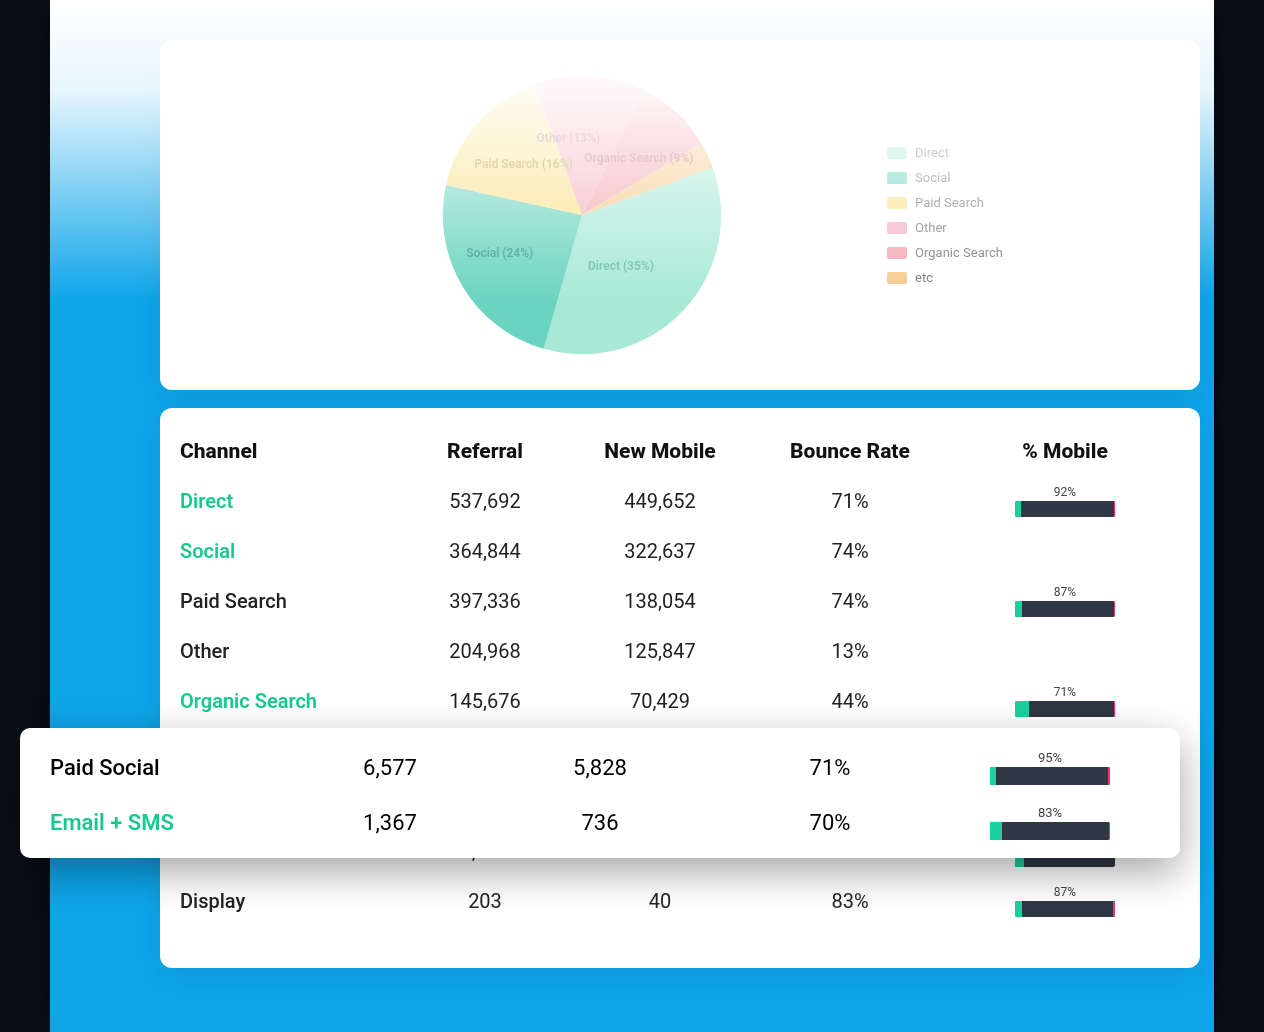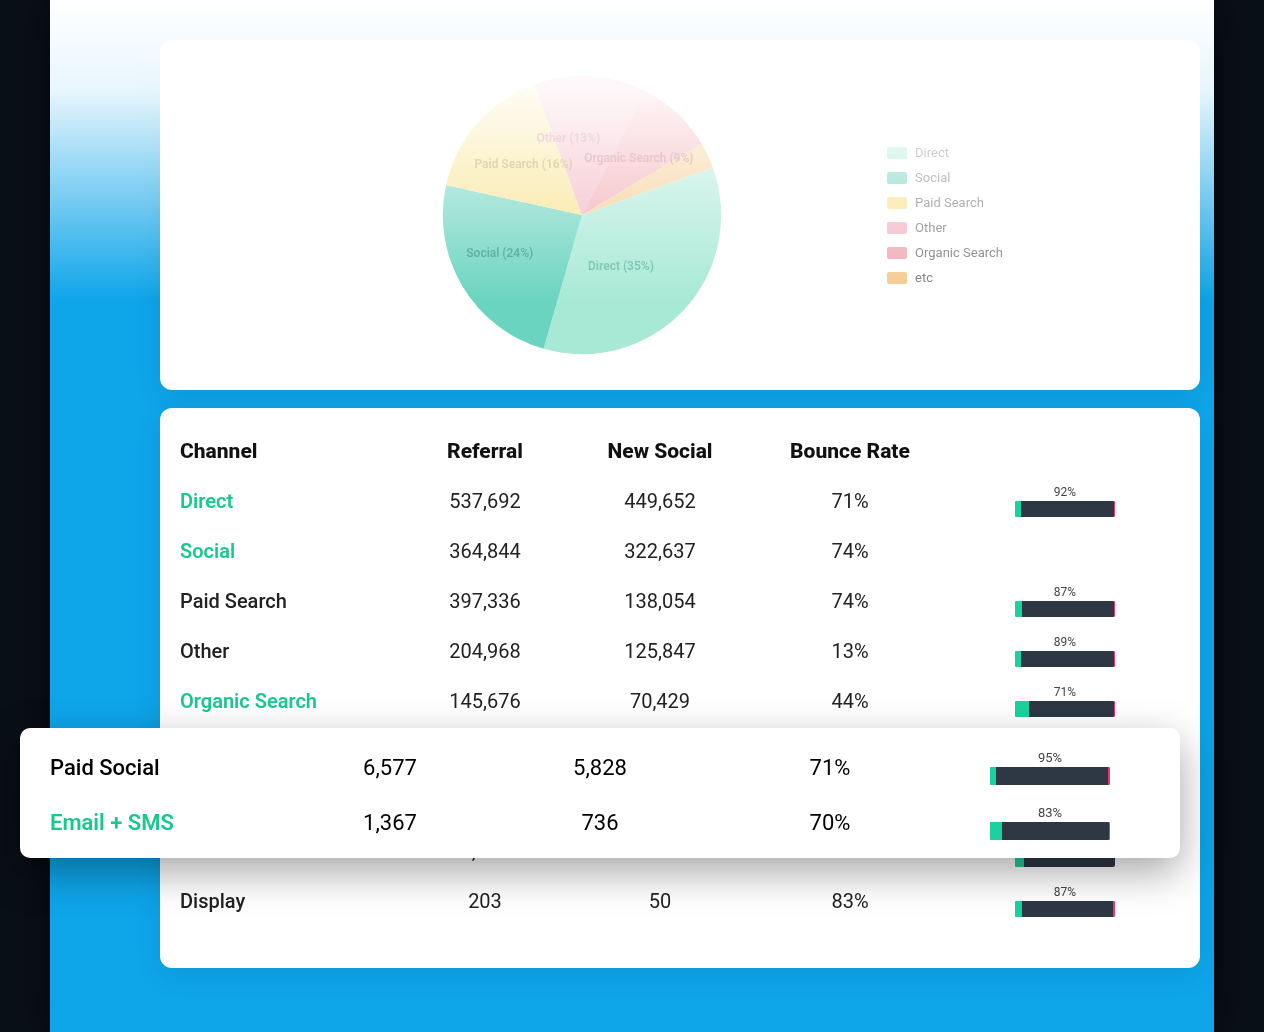--- a/index.html
+++ b/index.html
@@ -178,22 +178,23 @@
           <div class="legend-swatch" style="background: rgb(245, 201, 139);"></div>
           <span>etc</span>
         </div>
       </div>
   </div>
 
   <div class="table-card">
     <div class="table-head">
       <div class="th-channel">Channel</div>
       <div class="th-sessions">Referral</div>
-      <div class="th-newusers">New Social</div>
+      <div class="th-newusers">New Mobile</div>
       <div class="th-bounce">Bounce Rate</div>
+      <div class="th-mobile" style="text-align:center;">% Mobile</div>
     </div>
     <div id="table-body">
         <div class="table-row">
           <div class="td-channel green">Direct</div>
           <div class="td-sessions">537,692</div>
           <div class="td-newusers">449,652</div>
           <div class="td-bounce">71%</div>
           <div class="mobile-bar-wrap">
             <div class="mobile-bar-val">92%</div>
             <div class="mobile-bar">
@@ -219,27 +220,20 @@
               <div class="seg-green" style="width: 7%;"></div>
               <div class="seg-pink" style="width: 1%;"></div>
             </div>
           </div>
         </div>
         <div class="table-row">
           <div class="td-channel">Other</div>
           <div class="td-sessions">204,968</div>
           <div class="td-newusers">125,847</div>
           <div class="td-bounce">13%</div>
-          <div class="mobile-bar-wrap">
-            <div class="mobile-bar-val">89%</div>
-            <div class="mobile-bar">
-              <div class="seg-green" style="width: 6%;"></div>
-              <div class="seg-pink" style="width: 1%;"></div>
-            </div>
-          </div>
         </div>
         <div class="table-row">
           <div class="td-channel green">Organic Search</div>
           <div class="td-sessions">145,676</div>
           <div class="td-newusers">70,429</div>
           <div class="td-bounce">44%</div>
           <div class="mobile-bar-wrap">
             <div class="mobile-bar-val">71%</div>
             <div class="mobile-bar">
               <div class="seg-green" style="width: 14%;"></div>
@@ -282,21 +276,21 @@
             <div class="mobile-bar-val">83%</div>
             <div class="mobile-bar">
               <div class="seg-green" style="width: 9%;"></div>
               <div class="seg-pink" style="width: 0%;"></div>
             </div>
           </div>
         </div>
         <div class="table-row">
           <div class="td-channel">Display</div>
           <div class="td-sessions">203</div>
-          <div class="td-newusers">50</div>
+          <div class="td-newusers">40</div>
           <div class="td-bounce">83%</div>
           <div class="mobile-bar-wrap">
             <div class="mobile-bar-val">87%</div>
             <div class="mobile-bar">
               <div class="seg-green" style="width: 7%;"></div>
               <div class="seg-pink" style="width: 2%;"></div>
             </div>
           </div>
         </div>
       </div>

